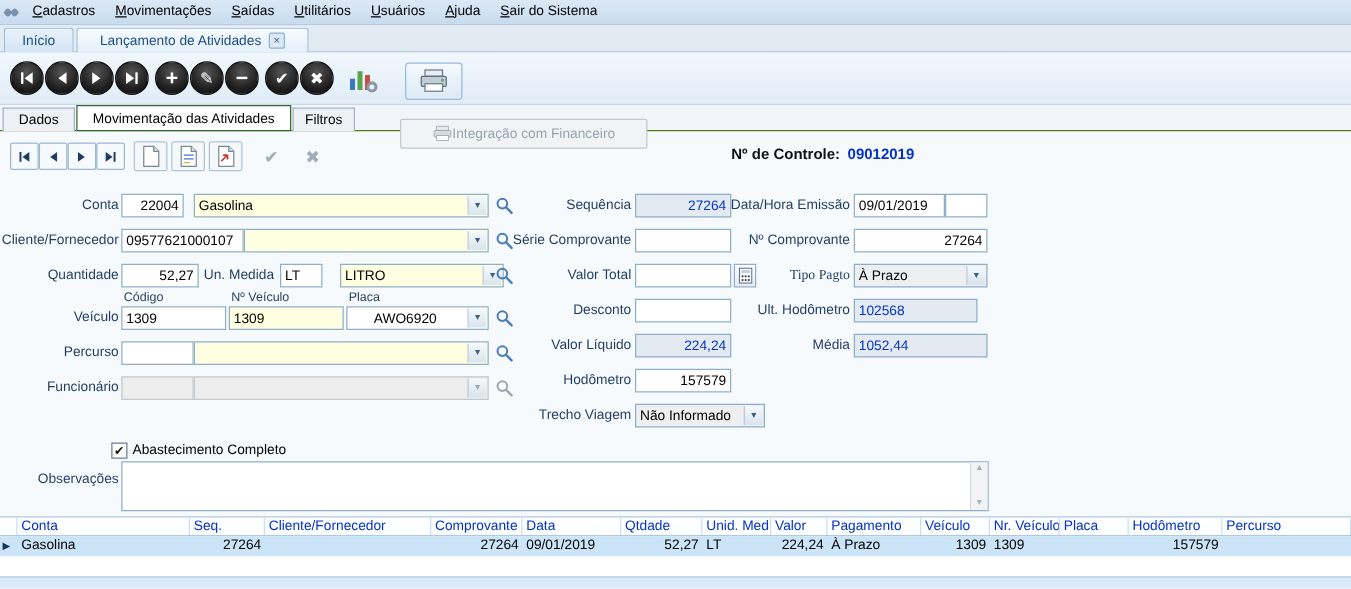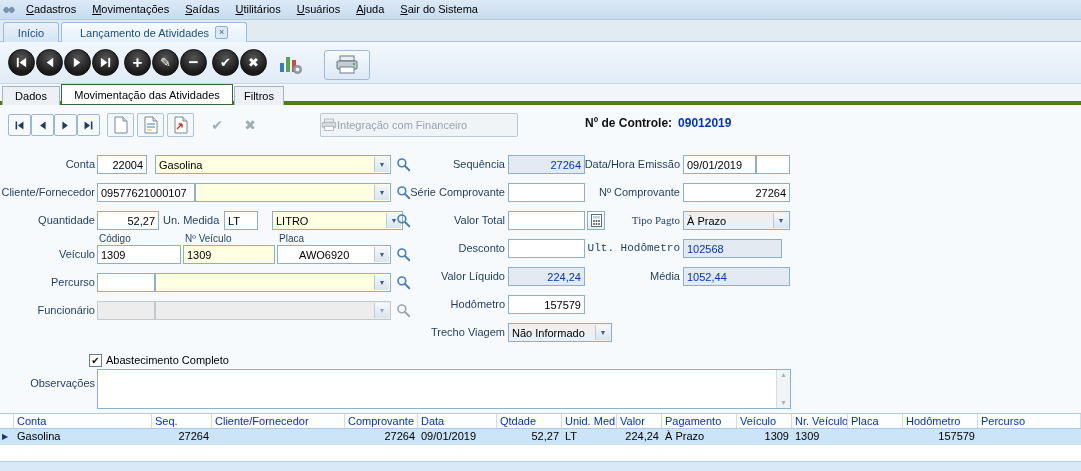--- a/index.html
+++ b/index.html
@@ -27,35 +27,35 @@
   .toolbar { left:0; top:42px; width:1081px; height:42px; background:linear-gradient(#F1F7FD,#E1ECF7);
              border-bottom:1px solid #C8D8E8; }
   .cbtn { position:absolute; top:7px; width:27px; height:27px; border-radius:50%;
           background:radial-gradient(circle at 50% 32%, #555 0%, #1a1a1a 68%); border:1px solid #0c0c0c;
           display:flex; align-items:center; justify-content:center; color:#fff; cursor:pointer; }
   .cbtn .g { line-height:1; }
   .sqbtn { position:absolute; border:1px solid #9DBBD8; border-radius:3px;
            background:linear-gradient(#F5FAFE,#DCE9F5); display:flex; align-items:center; justify-content:center; cursor:pointer; }
 
   
-  .subtabs { left:0; top:84px; width:1081px; height:21px; border-bottom:4px solid #4d7c0f; background:#F2F5F9; }
+  .subtabs { left:0; top:84px; width:1081px; height:21px; border-bottom:1px solid #4d7c0f; background:#F2F5F9; }
   .stab { position:absolute; border:1px solid #A3B5C4; border-bottom:none; background:#EDF1F5;
           display:flex; align-items:center; justify-content:center; font-size:11px; cursor:pointer; }
   .stab.sel { background:#fff; border:1px solid #356935; height:21px; top:0; }
 
   
   .rb-btn { position:absolute; top:114px; width:23px; height:22px; border:1px solid #9BB8D2; border-radius:2px;
             background:#F6FAFD; display:flex; align-items:center; justify-content:center; cursor:pointer; }
   .doc-btn { position:absolute; top:113px; width:27px; height:24px; border:1px solid #AEC4D6; border-radius:2px;
              background:#F4F8FB; display:flex; align-items:center; justify-content:center; cursor:pointer; }
   .flat-btn { position:absolute; top:113px; width:28px; height:24px; display:flex; align-items:center;
               justify-content:center; color:#9FAEBB; font-size:14px; }
-  .int-btn { position:absolute; left:320px; top:113px; width:198px; height:24px; border:1px solid #BCC8D2;
+  .int-btn { position:absolute; left:320px; top:95px; width:198px; height:24px; border:1px solid #BCC8D2;
              border-radius:2px; background:#F1F4F7; color:#97A4B0; display:flex; align-items:center;
-             font-size:11px; }
+             justify-content:center; font-size:11px; }
   .ctrl { position:absolute; left:585px; top:116px; display:flex; gap:6px; align-items:center; }
   .ctrl .cl { font-weight:bold; font-size:12px; color:#111; }
   .ctrl .cv { font-weight:bold; font-size:12px; color:#0433C4; }
 
   
   .lbl { position:absolute; color:#1F3C5F; text-align:right; font-size:11px; }
   .lbl.l { left:0; width:95px; }
   .lbl.m { left:398px; width:107px; }
   .lbl.r { left:568px; width:112px; }
   .minilbl { position:absolute; font-size:10px; color:#1F3C5F; }
@@ -390,21 +390,21 @@
 
   <div class="lbl r" style="top:186px;">Nº Comprovante</div>
   <div class="fld ra" style="left:683px;top:183px;width:107px;">27264</div>
 
   <div class="lbl r" style="top:214px;font-family:Liberation Serif, serif;">Tipo Pagto</div>
   <div class="fld grayc combo" style="left:683px;top:211px;width:107px;">
     <span>À Prazo</span>
     <span class="dd">▼</span>
   </div>
 
-  <div class="lbl r" style="top:242px;font-family:Liberation Mono, monospace;">Ult. Hodômetro</div>
+  <div class="lbl r" style="top:242px;">Ult. Hodômetro</div>
   <div class="fld ro" style="left:683px;top:239px;width:99px;">102568</div>
 
   <div class="lbl r" style="top:270px;">Média</div>
   <div class="fld ro" style="left:683px;top:267px;width:107px;">1052,44</div>
 
   <div class="cb">
     <span>✔</span>
   </div>
   <div class="cb-lbl">Abastecimento Completo</div>
 

